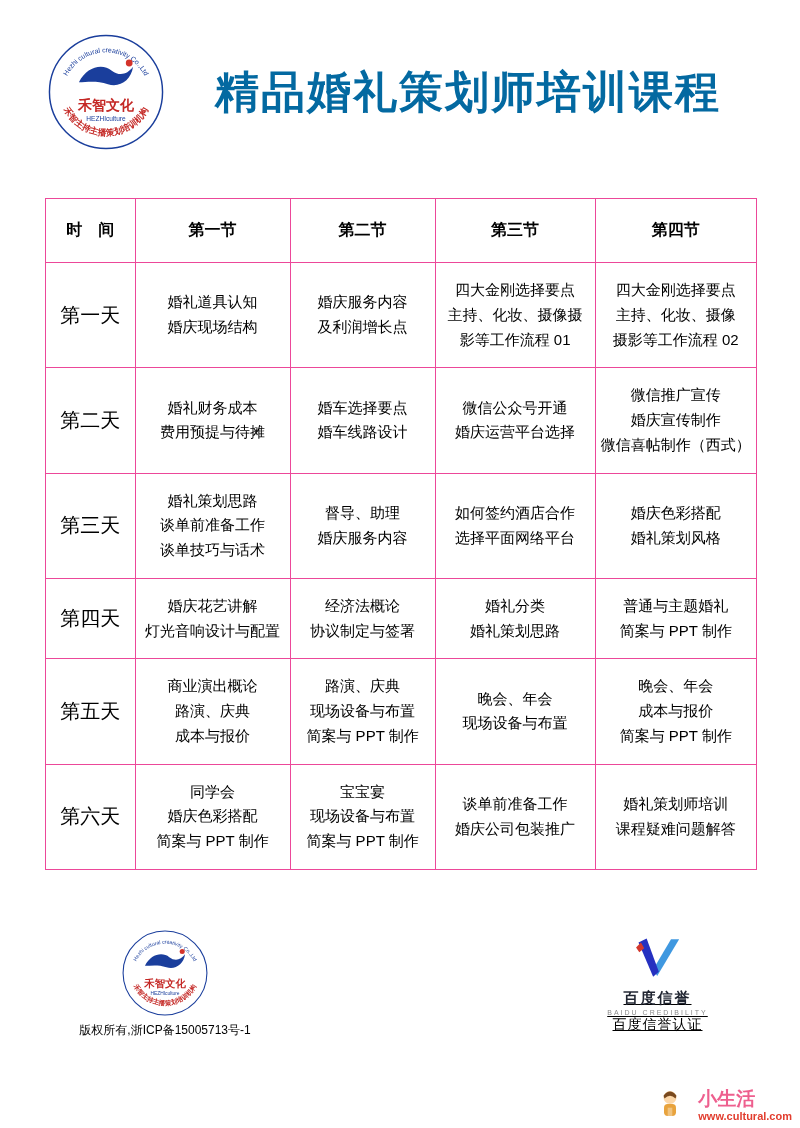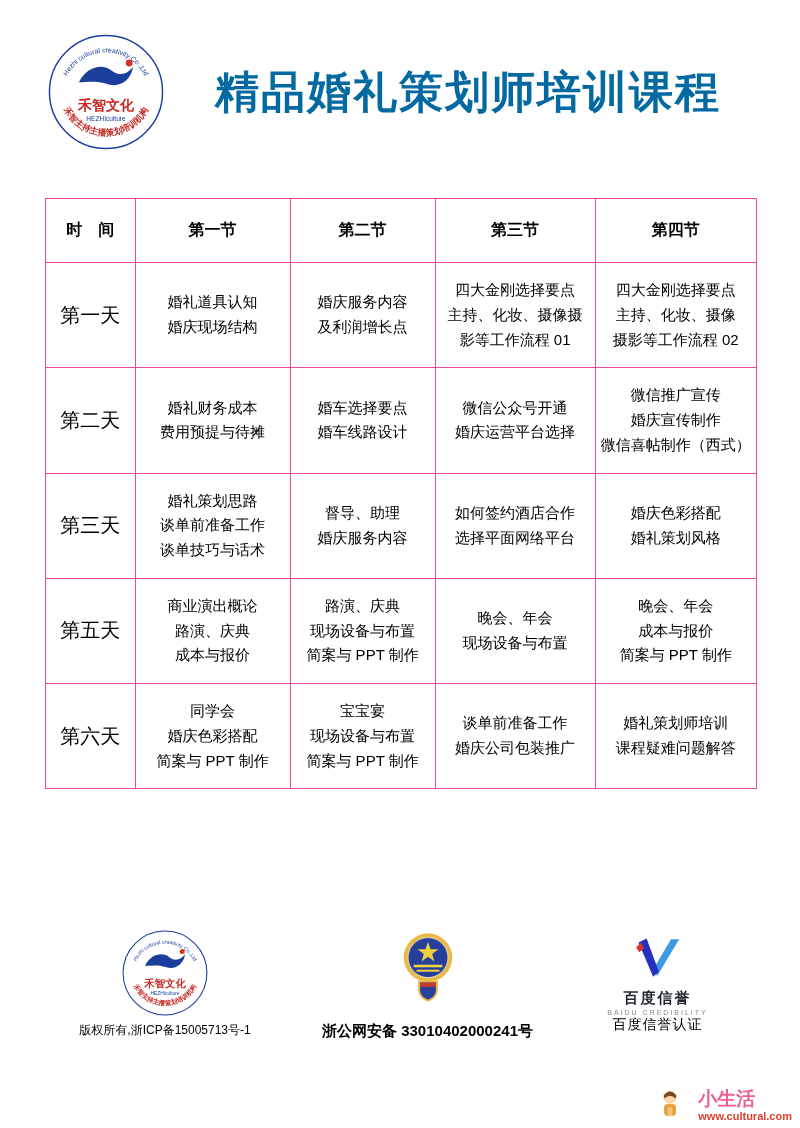--- a/index.html
+++ b/index.html
@@ -19,21 +19,21 @@
   .schedule th, .schedule td { border:1px solid #ec4899; text-align:center; vertical-align:middle;
                                white-space:pre-line; color:#000; }
   .schedule thead th { font-size:16px; font-weight:bold; height:64px; font-family:"Liberation Sans",sans-serif; }
   .schedule td { font-size:15px; line-height:1.65; padding:15px 4px; }
   .schedule td.day-cell { font-size:20px; }
 
   
   .footer-col { position:absolute; text-align:center; }
   .f-left   { top:930px; left:65px;  width:200px; }
   .f-center { top:930px; left:295px; width:265px; }
-  .f-right  { top:935px; left:575px; width:165px; }
+  .f-right  { top:935px; left:575px; width:165px;text-decoration:underline; }
   .logo-small { width:86px; height:86px; }
   .copyright-text { margin-top:2px; font-size:12px; color:#000; }
   .police-text { margin-top:10px; font-size:15px; font-weight:bold; color:#000; }
   .baidu-title { margin-top:4px; font-size:15px; font-weight:bold; color:#1f2430; letter-spacing:2px; }
   .baidu-sub { margin-top:1px; font-size:7px; color:#8a8a8a; letter-spacing:2px; }
   .baidu-cert { font-size:14px; color:#000; letter-spacing:1px; }
 
   
   .watermark { position:absolute; right:8px; bottom:6px; display:flex; align-items:flex-start; gap:16px; }
   .wm-texts { display:flex; flex-direction:column; align-items:flex-start; }
@@ -116,20 +116,31 @@
 谈单前准备工作
 谈单技巧与话术</td>
             <td class="course-cell">督导、助理
 婚庆服务内容</td>
             <td class="course-cell">如何签约酒店合作
 选择平面网络平台</td>
             <td class="course-cell">婚庆色彩搭配
 婚礼策划风格</td>
           </tr>
           <tr>
+            <td class="day-cell">第四天</td>
+            <td class="course-cell">婚庆花艺讲解
+灯光音响设计与配置</td>
+            <td class="course-cell">经济法概论
+协议制定与签署</td>
+            <td class="course-cell">婚礼分类
+婚礼策划思路</td>
+            <td class="course-cell">普通与主题婚礼
+简案与 PPT 制作</td>
+          </tr>
+          <tr>
             <td class="day-cell">第五天</td>
             <td class="course-cell">商业演出概论
 路演、庆典
 成本与报价</td>
             <td class="course-cell">路演、庆典
 现场设备与布置
 简案与 PPT 制作</td>
             <td class="course-cell">晚会、年会
 现场设备与布置</td>
             <td class="course-cell">晚会、年会
@@ -167,34 +178,20 @@
         <textPath href="#lb2" startOffset="50%" text-anchor="middle">禾智主持主播策划培训机构</textPath>
       </text>
       <path d="M32 50 C 40 34, 56 30, 66 38 C 74 44, 82 42, 88 34 C 86 48, 74 56, 62 52 C 50 48, 40 50, 32 50 Z" fill="#1a3e9c"></path>
       <circle cx="84" cy="30" r="3.5" fill="#d4332a"></circle>
       <text x="60" y="79" text-anchor="middle" font-size="14.5" font-weight="bold" fill="#c42724" font-family="Liberation Sans, sans-serif">禾智文化</text>
       <text x="60" y="90" text-anchor="middle" font-size="6.8" fill="#1a3e9c" font-family="Liberation Sans, sans-serif">HEZHIculture</text>
     </svg>
     <div class="copyright-text">版权所有,浙ICP备15005713号-1</div>
   </div>
 
-  <div class="footer-col f-center">
-    <svg width="60" height="78" viewBox="0 0 84 104" xmlns="http://www.w3.org/2000/svg">
-      <circle cx="42" cy="36" r="34" fill="#e9b949"></circle>
-      <circle cx="42" cy="36" r="28" fill="#27409c"></circle>
-      <circle cx="42" cy="36" r="28" fill="none" stroke="#f7e9b8" stroke-width="1.2"></circle>
-      <polygon points="42,14 45.5,24.5 56.5,24.5 47.8,31 51,41.5 42,35 33,41.5 36.2,31 27.5,24.5 38.5,24.5" fill="#f3d03e"></polygon>
-      <rect x="22" y="46" width="40" height="3.6" fill="#f3d03e"></rect>
-      <rect x="26" y="53" width="32" height="2.8" fill="#f3d03e"></rect>
-      <path d="M28 68 h28 v13 q0 11 -14 17 q-14 -6 -14 -17 Z" fill="#e9b949"></path>
-      <path d="M31 71 h22 v11 q0 8 -11 13 q-11 -5 -11 -13 Z" fill="#27409c"></path>
-      <path d="M31 71 h22 v6 h-22 Z" fill="#c93a2e"></path>
-    </svg>
-    <div class="police-text">浙公网安备 33010402000241号</div>
-  </div>
 
   <div class="footer-col f-right">
     <svg width="52" height="46" viewBox="0 0 64 52" xmlns="http://www.w3.org/2000/svg">
       <polygon points="58,3 48,3 26,40 31,48" fill="#3f98e0"></polygon>
       <polygon points="8,7 18,2 33,43 26,49" fill="#2530c0"></polygon>
       <polygon points="5,13 11,7 15,14 9,19" fill="#d3382c"></polygon>
     </svg>
     <div class="baidu-title">百度信誉</div>
     <div class="baidu-sub">BAIDU CREDIBILITY</div>
     <div class="baidu-cert">百度信誉认证</div>

